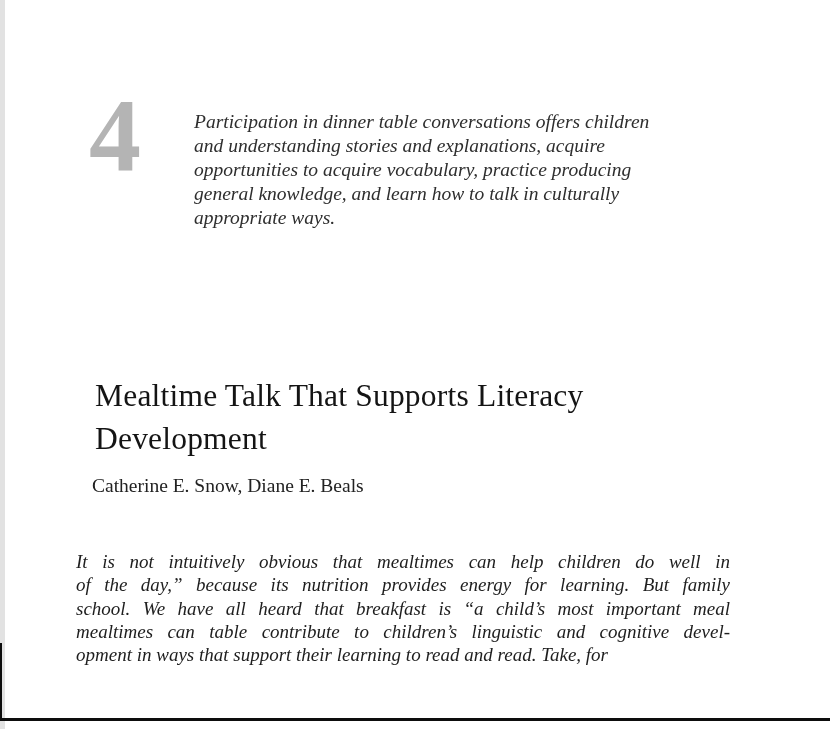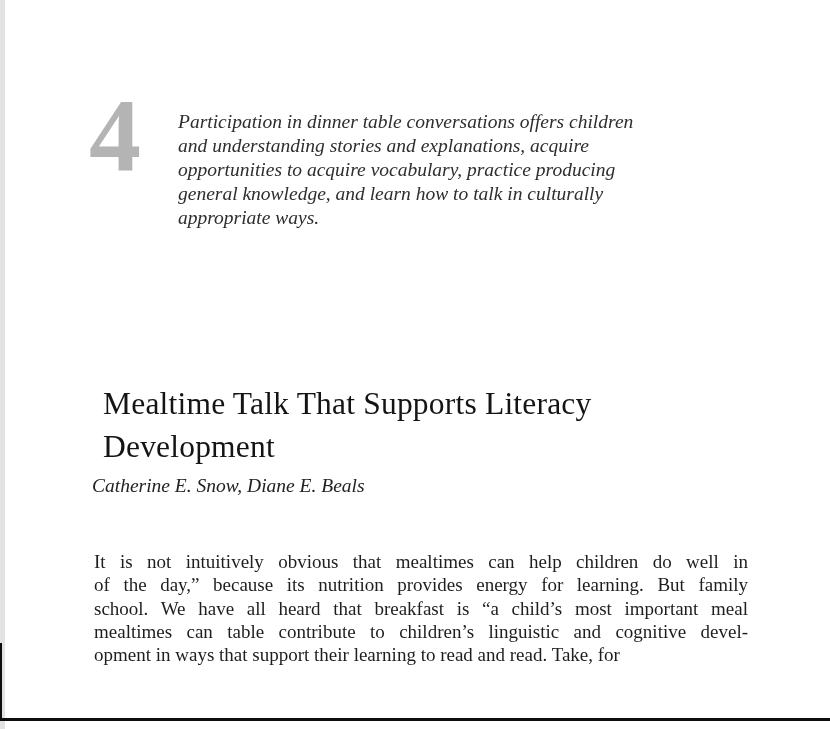--- a/index.html
+++ b/index.html
@@ -33,47 +33,47 @@
     color: var(--chapter-number, #b4b4b4);
   }
   .epigraph {
     position: absolute;
     left: 178px; top: 110px;
     font-style: italic;
     font-size: 19.5px;
     line-height: 24px;
     color: var(--epigraph-text, #2e2e2e);
   }
-  .epigraph-line { white-space: nowrap; }
+  .epigraph-line { white-space: nowrap; margin-left: 16px; }
   .title {
     position: absolute;
     left: 91px; top: 371px;
-    margin: 12px;
+    margin: 4px;
     font-size: 31.5px;
     line-height: 42.5px;
     font-weight: 400;
     letter-spacing: 0.2px;
     white-space: pre-line;
     color: var(--title-text, #141414);
   }
   .authors {
     position: absolute;
     left: 92px; top: 475px;
-    font-style: italic;
     font-size: 19.5px;
     color: var(--authors-text, #222222);
     text-align: right;
   }
   .body-text {
     position: absolute;
-    left: 94px; top: 550px;
+    left: 76px; top: 550px;
     width: 654px;
     font-size: 19px;
     line-height: 23.3px;
     color: var(--body-text, #1e1e1e);
+    font-style: italic;
   }
   .body-line {
     text-align: justify;
     text-align-last: justify;
   }
   .body-line:last-child {
     text-align-last: left;
   }
   .bottom-rule {
     position: absolute;

